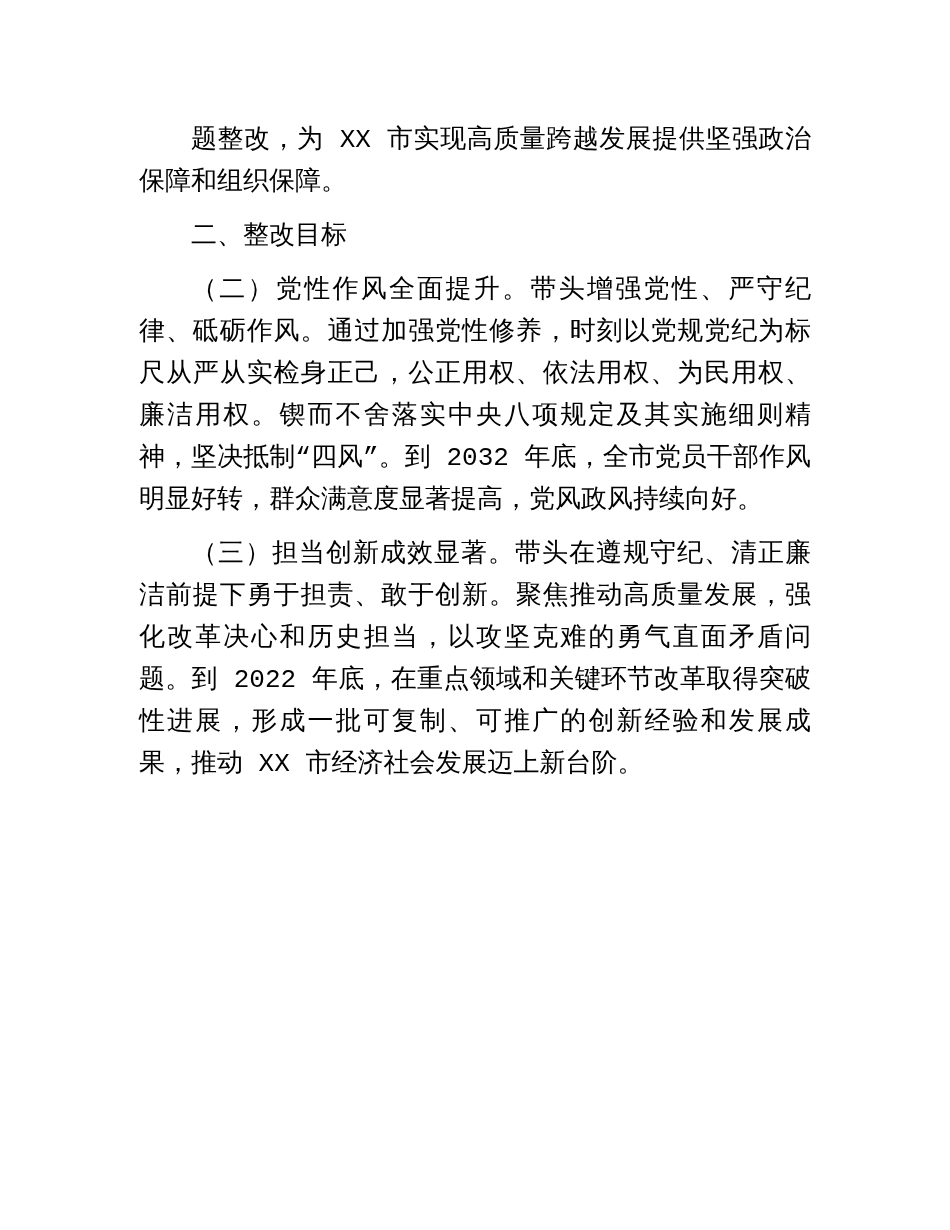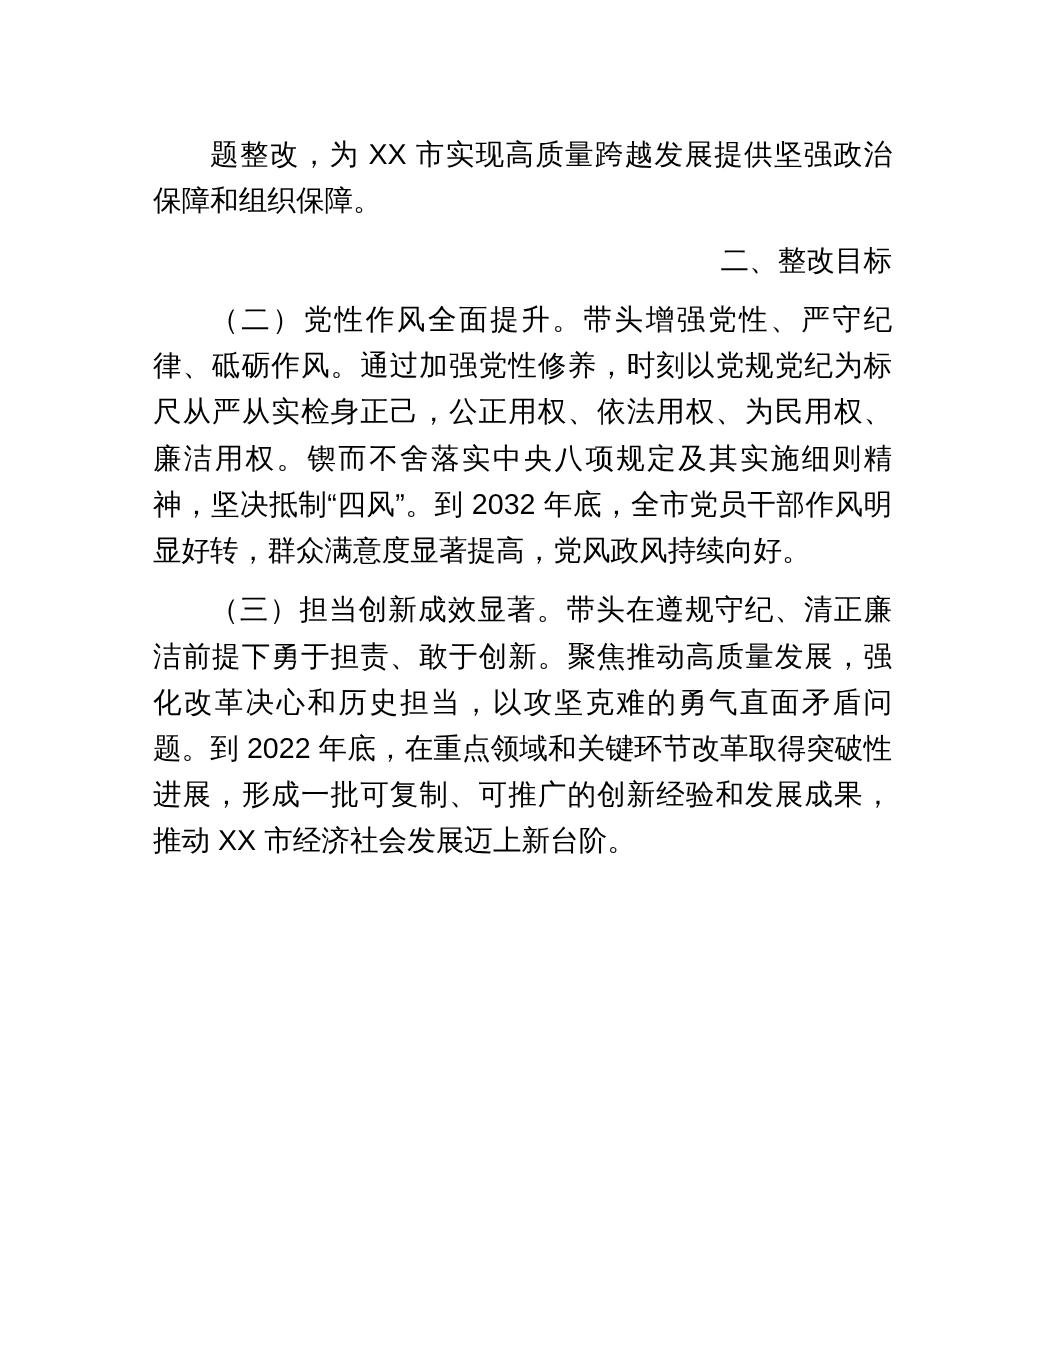--- a/index.html
+++ b/index.html
@@ -11,34 +11,34 @@
     width: 950px;
     height: 1230px;
     background: #ffffff;
     overflow: hidden;
   }
   .doc-body {
     position: absolute;
     left: 139px;
     top: 119px;
     width: 672px;
-    font-family: Liberation Sans, sans-serif;
+    font-family: Liberation Mono, monospace;
     color: #000000;
   }
   .para {
     margin: 0 0 12px 0;
     font-size: 26px;
     line-height: 42px;
     text-align: justify;
     text-indent: 52px;
     letter-spacing: 0;
     word-break: break-all;
   }
   .para.heading {
-    text-align: right;
+    text-align: left;
   }
 </style>
 </head>
 <body>
 
 <div class="page">
   <div class="doc-body">
     <p class="para">题整改，为 XX 市实现高质量跨越发展提供坚强政治保障和组织保障。</p>
     <p class="para heading">二、整改目标</p>
     <p class="para">（二）党性作风全面提升。带头增强党性、严守纪律、砥砺作风。通过加强党性修养，时刻以党规党纪为标尺从严从实检身正己，公正用权、依法用权、为民用权、廉洁用权。锲而不舍落实中央八项规定及其实施细则精神，坚决抵制“四风”。到 2032 年底，全市党员干部作风明显好转，群众满意度显著提高，党风政风持续向好。</p>

